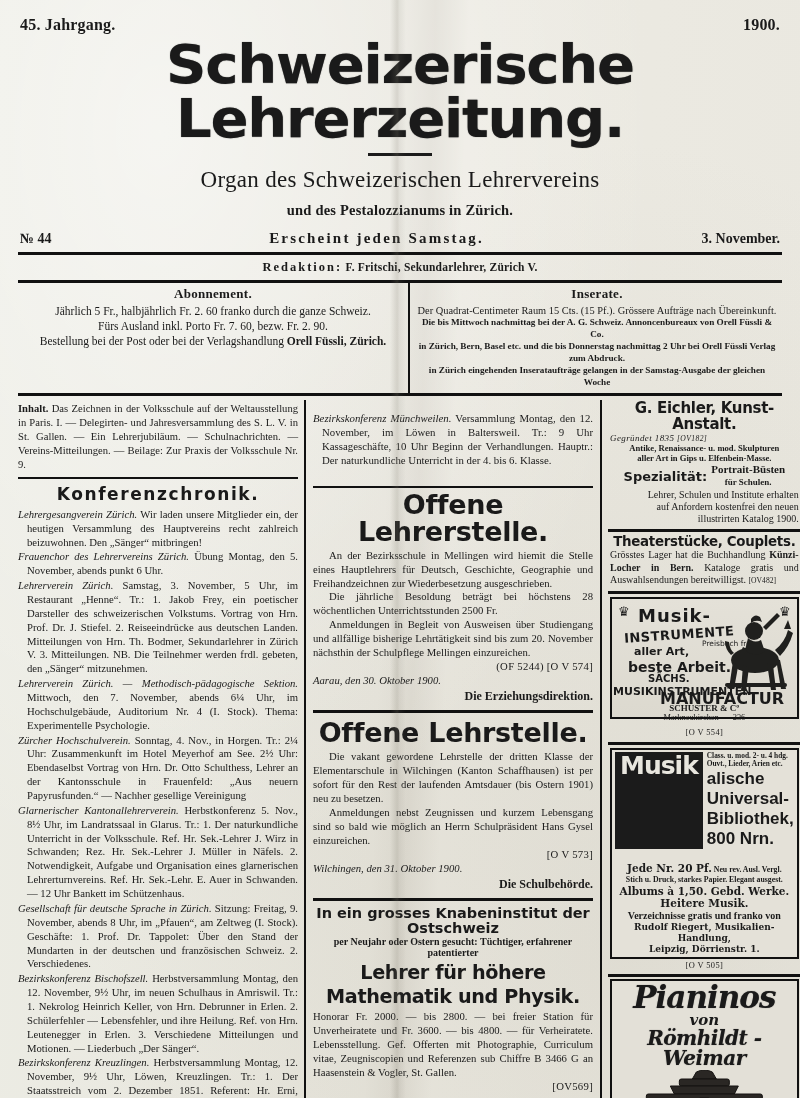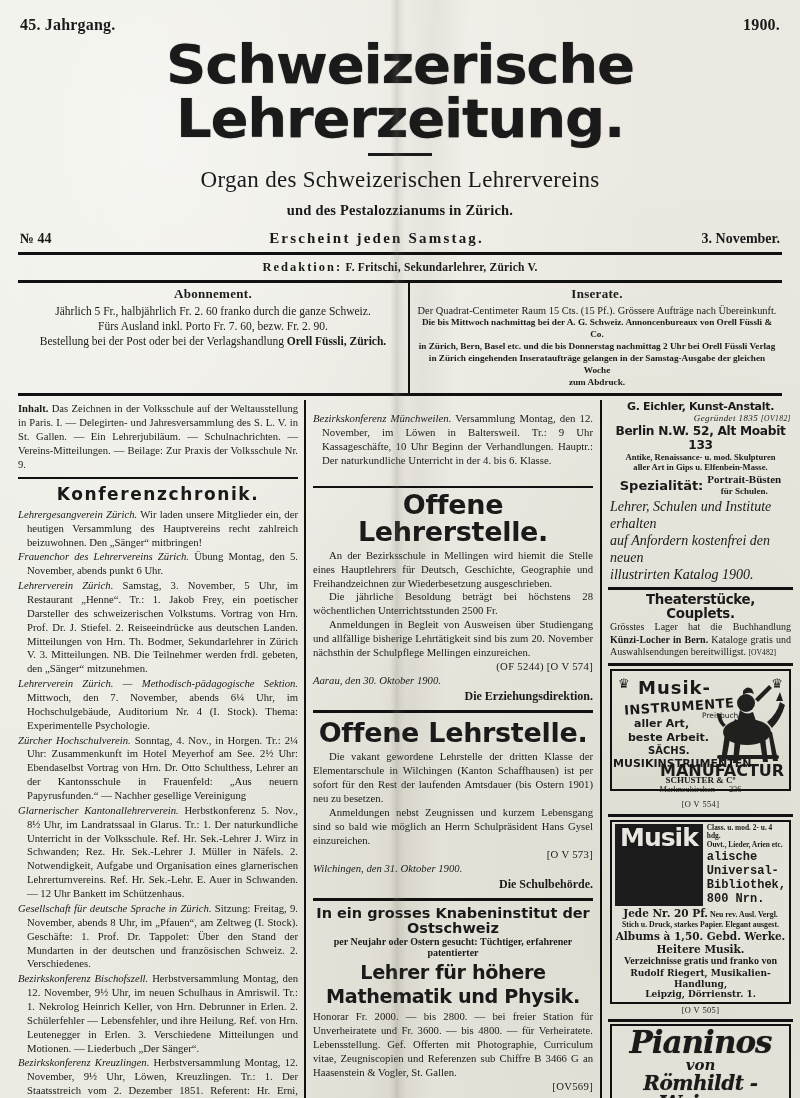--- a/index.html
+++ b/index.html
@@ -96,47 +96,47 @@
   .ref{font-size:8.2px;letter-spacing:.3px;}
   .ad-h.med{font-size:14.5px;margin:2px 0 1px;}
   .headline-cond{
     font-family:"DejaVu Sans", sans-serif;font-weight:bold;font-size:20px;
     text-align:center;transform:scaleX(.96);letter-spacing:-.4px;margin:2px 0 2px;}
   .tiny-line{text-align:center;font-size:10px;font-weight:bold;margin:1px 0;}
 
   
   .radbox{border-bottom:3px solid #111;padding:3px 2px 4px 2px;}
   .radbox:last-child{border-bottom:none;}
-  .rad-h{font-family:"DejaVu Sans", sans-serif;font-weight:bold;font-size:11px;
+  .rad-h{font-family:"DejaVu Sans", sans-serif;font-weight:bold;font-size:15px;
     text-align:center;letter-spacing:-.3px;line-height:1.05;}
   .rad-h2{font-family:"DejaVu Sans", sans-serif;font-weight:bold;font-size:12.2px;
     text-align:center;letter-spacing:-.3px;margin-top:1px;}
-  .rad-sub{text-align:right;font-size:9px;font-style:italic;letter-spacing:.4px;}
+  .rad-sub{text-align:left;font-size:9px;font-style:italic;letter-spacing:.4px;}
   .rad-t{font-size:8.6px;line-height:1.22;text-align:center;font-weight:bold;}
-  .rad-it{font-size:14px;line-height:1.22;text-align:left;font-style:italic;}
+  .rad-it{font-size:10px;line-height:1.22;text-align:right;}
   .rad-p{font-size:10px;line-height:1.25;text-align:justify;}
   .spez{display:flex;align-items:center;justify-content:center;gap:4px;margin:1px 0;}
   .spez .l{font-family:"DejaVu Sans", sans-serif;font-size:13px;font-weight:bold;}
   .spez .r{font-size:11px;font-weight:bold;text-align:center;line-height:1.05;}
   .refline{text-align:center;font-size:8.4px;letter-spacing:.4px;margin-top:2px;}
   .inlineref{font-size:7.6px;}
 
   
   .engr{position:relative;border:2px solid #111;height:118px;overflow:hidden;
     background:linear-gradient(180deg,#e4e1d8,#dcd9cf);}
   .engr .word{position:absolute;font-family:"DejaVu Sans", sans-serif;font-weight:bold;}
   .engr-horse{position:absolute;right:4px;top:6px;width:72px;height:104px;}
   .crown{position:absolute;font-size:13px;}
   .musik2{border:2px solid #111;padding:2px 3px;background:#e4e1d8;}
   .musik2-top{display:flex;align-items:stretch;gap:4px;}
   .musik-word{font-family:"DejaVu Sans", sans-serif;font-weight:bold;font-size:25px;
     background:#1b1b1b;color:#e8e6de;padding:0 5px;line-height:1.08;letter-spacing:-1px;}
   .musik2-r{font-size:7.4px;line-height:1.18;font-weight:bold;}
-  .musik2-r .big{font-size:12px;font-family:Liberation Mono, monospace;text-align:right;}
-  .musik2-b{font-size:7.8px;line-height:1.22;text-align:center;font-weight:bold;margin-top:1px;}
+  .musik2-r .big{font-size:17px;font-family:Liberation Sans, sans-serif;text-align:right;}
+  .musik2-b{font-size:7.8px;line-height:1.22;text-align:center;font-weight:bold;margin-top:13px;}
   .musik2-b .bg{font-size:10.5px;font-family:"DejaVu Serif",serif;font-weight:bold;}
 
   
   .piano{border:2px solid #111;padding:2px;background:#e3e0d7;}
   .piano-h{font-family:"DejaVu Serif", serif;font-weight:bold;font-style:italic;
     font-size:31px;text-align:center;line-height:.95;letter-spacing:-1px;
     text-shadow:0 0 1px rgba(0,0,0,.5);}
   .piano-von{font-family:"DejaVu Serif", serif;font-style:italic;font-weight:bold;
     font-size:15px;text-align:center;line-height:1;}
   .piano-h2{font-family:"DejaVu Serif", serif;font-weight:bold;font-style:italic;
@@ -182,22 +182,22 @@
       <p>Fürs Ausland inkl. Porto Fr. 7. 60, bezw. Fr. 2. 90.</p>
       <p>
         <span>Bestellung bei der Post oder bei der Verlagshandlung </span><b>Orell Füssli, Zürich.</b>
       </p>
     </div>
     <div class="ins">
       <div class="box-h">Inserate.</div>
       <p>Der Quadrat-Centimeter Raum 15 Cts. (15 Pf.).  Grössere Aufträge nach Übereinkunft.</p>
       <p class="small">Die bis Mittwoch nachmittag bei der A. G. Schweiz. Annoncenbureaux von Orell Füssli &amp; Co.</p>
       <p class="small">in Zürich, Bern, Basel etc. und die bis Donnerstag nachmittag 2 Uhr bei Orell Füssli Verlag</p>
+      <p class="small">zum Abdruck.</p>
       <p class="small">in Zürich eingehenden Inserataufträge gelangen in der Samstag-Ausgabe der gleichen Woche</p>
-      <p class="small">zum Abdruck.</p>
     </div>
   </div>
 
   <div class="cols">
 
     <div class="col c1">
       <p class="inhalt">
         <b>Inhalt.</b>
         <span>Das Zeichnen in der Volksschule auf der Weltausstellung in Paris. I. — Delegirten- und Jahresversammlung des S. L. V. in St. Gallen. — Ein Lehrerjubiläum. — Schulnachrichten. — Vereins-Mitteilungen. — Beilage: Zur Praxis der Volksschule Nr. 9.</span>
       </p>
@@ -259,21 +259,20 @@
     </div>
 
     <div class="col c3">
 
       <div class="radbox" style="padding-top:1px;">
         <div class="rad-h">G. Eichler, Kunst-Anstalt.</div>
         <div class="rad-sub">
           <span>Gegründet 1835</span>
           <span class="inlineref">[OV182]</span>
         </div>
-        <div class="rad-h2">Berlin N.W. 52, Alt Moabit 133</div>
         <div class="rad-t">Antike, Renaissance- u. mod. Skulpturen</div>
         <div class="rad-t">aller Art in Gips u. Elfenbein-Masse.</div>
         <div class="spez">
           <span class="l">Spezialität:</span>
           <span class="r">
             <span>Portrait-Büsten</span><br>
             <span style="font-size:9px;">für Schulen.</span>
           </span>
         </div>
         <div class="rad-it">Lehrer, Schulen und Institute erhalten</div>
@@ -289,21 +288,21 @@
         </div>
       </div>
 
       <div class="radbox" style="border-bottom:none;padding-bottom:1px;">
         <div class="engr">
           <span class="crown" style="left:6px;top:5px;">♛</span>
           <span class="crown" style="right:6px;top:5px;">♛</span>
           <span class="word" style="left:26px;top:6px;font-size:18px;letter-spacing:1px;">Musik-</span>
           <span class="word" style="left:12px;top:28px;font-size:13px;letter-spacing:.5px;transform:rotate(-4deg);">INSTRUMENTE</span>
           <span class="word" style="left:22px;top:46px;font-size:11px;">aller Art,</span>
-          <span class="word" style="left:16px;top:60px;font-size:11px;">beste Arbeit.</span>
+          <span class="word" style="left:16px;top:60px;font-size:14px;">beste Arbeit.</span>
           <span class="word" style="left:36px;top:74px;font-size:10px;">SÄCHS.</span>
           <span class="word" style="left:1px;top:86px;font-size:11px;">MUSIKINSTRUMENTEN</span>
           <span class="word" style="left:24px;top:90px;font-size:16px;padding-left:24px;">MANUFACTUR</span>
 
           <span class="word" style="left:90px;top:40px;font-size:7.5px;font-weight:normal;">Preisbuch frei.</span>
 
           <svg class="engr-horse" viewBox="0 0 72 104">
             <g fill="#20201e">
               <ellipse cx="34" cy="55" rx="24" ry="13"></ellipse>
               <path d="M12 56 L8 84 L13 84 L17 62 Z"></path>

